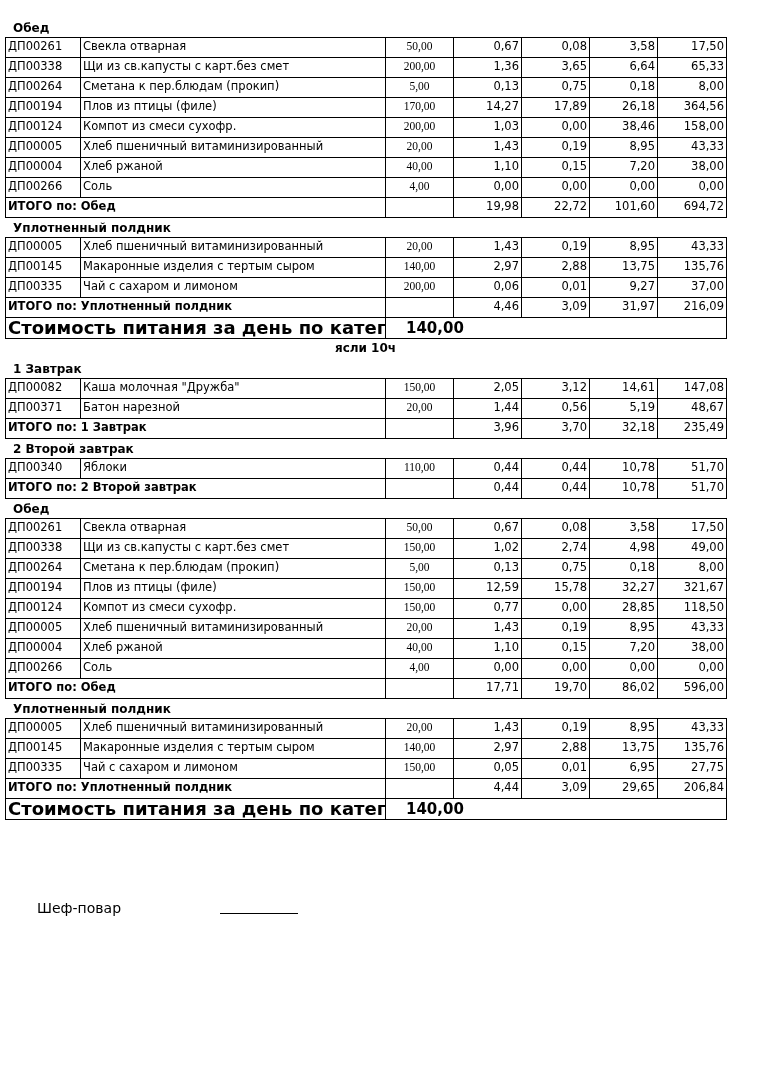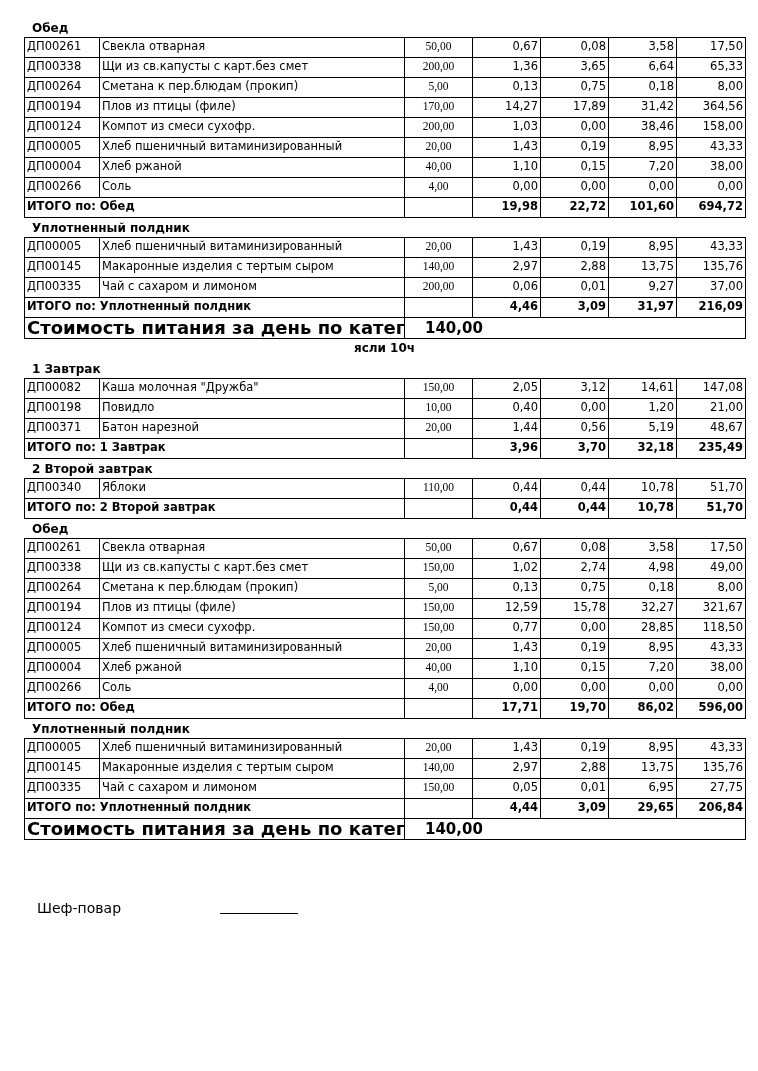--- a/index.html
+++ b/index.html
@@ -1,30 +1,30 @@
 <!DOCTYPE html>
 <html><head>
 <meta charset="utf-8">
 <style>
   html, body { margin:0; padding:0; background:#fff; }
   body { width:758px; height:1071px; position:relative; font-family:"DejaVu Sans", sans-serif; color:#000; overflow:hidden; }
-  #doc { position:absolute; left:24px; top:18px; width:721px; }
+  #doc { position:absolute; left:5px; top:18px; width:721px; }
   .sec-title { font-weight:bold; font-size:12px; height:19px; line-height:20px; padding-left:8px; }
   .day-title { font-weight:bold; font-size:12px; text-align:center; height:20px; line-height:18px; margin-left:0; }
   table { border-collapse:collapse; width:721px; table-layout:fixed; font-size:11.5px; }
   td { border:1px solid #000; height:19px; padding:0 2px; line-height:17px; white-space:nowrap; overflow:hidden; vertical-align:top; }
   col.c-code { width:75px; }
   col.c-name { width:305px; }
   col.c-qty { width:68px; }
   col.c-n { width:68px; }
   col.c-last { width:69px; }
   td.qty { text-align:center;font-family:Liberation Serif, serif; }
   td.num { text-align:right; }
   tr.total td { font-weight:bold; }
-  tr.total td.num { font-weight:bold; }
+  tr.total td.num { font-weight:normal; }
   tr.cost td { font-weight:bold; font-size:18px; height:20px; line-height:20px; vertical-align:middle; }
   tr.cost td.cost-val { font-size:15px; padding-left:20px; }
   #sign { position:absolute; left:37px; top:900px; font-size:14px; }
   #sign-line { position:absolute; left:220px; top:913px; width:78px; border-top:1px solid #000; }
 </style>
 </head>
 <body>
 
 <div id="doc">
     <div class="sec-title">Обед</div>
@@ -65,21 +65,21 @@
           <td class="num">0,75</td>
           <td class="num">0,18</td>
           <td class="num">8,00</td>
         </tr>
         <tr>
           <td>ДП00194</td>
           <td>Плов из птицы (филе)</td>
           <td class="qty">170,00</td>
           <td class="num">14,27</td>
           <td class="num">17,89</td>
-          <td class="num">31,42</td>
+          <td class="num">26,18</td>
           <td class="num">364,56</td>
         </tr>
         <tr>
           <td>ДП00124</td>
           <td>Компот из смеси сухофр.</td>
           <td class="qty">200,00</td>
           <td class="num">1,03</td>
           <td class="num">0,00</td>
           <td class="num">38,46</td>
           <td class="num">158,00</td>
@@ -190,29 +190,20 @@
         <tr>
           <td>ДП00082</td>
           <td>Каша молочная "Дружба"</td>
           <td class="qty">150,00</td>
           <td class="num">2,05</td>
           <td class="num">3,12</td>
           <td class="num">14,61</td>
           <td class="num">147,08</td>
         </tr>
         <tr>
-          <td>ДП00198</td>
-          <td>Повидло</td>
-          <td class="qty">10,00</td>
-          <td class="num">0,40</td>
-          <td class="num">0,00</td>
-          <td class="num">1,20</td>
-          <td class="num">21,00</td>
-        </tr>
-        <tr>
           <td>ДП00371</td>
           <td>Батон нарезной</td>
           <td class="qty">20,00</td>
           <td class="num">1,44</td>
           <td class="num">0,56</td>
           <td class="num">5,19</td>
           <td class="num">48,67</td>
         </tr>
         <tr class="total">
           <td colspan="2">ИТОГО по: 1 Завтрак</td>

